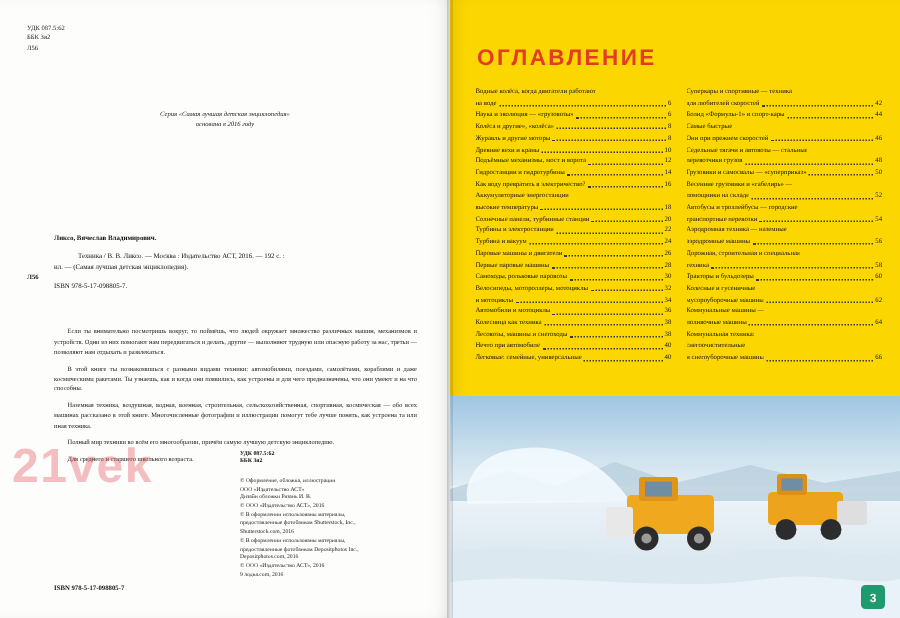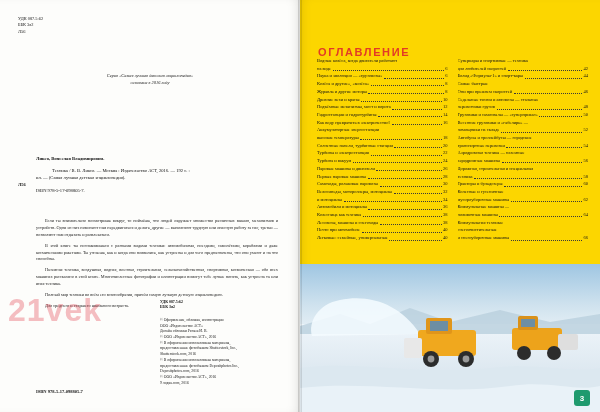--- a/index.html
+++ b/index.html
@@ -87,24 +87,24 @@
   
   .page-right{
     position:relative;
     width:300px;height:412px;
     background:#fcd600;
     box-shadow:inset 8px 0 14px -10px rgba(0,0,0,.2);
     box-sizing:border-box;
     overflow:hidden;
   }
   .toc-title{
-    position:absolute;left:18px;top:46px;
+    position:absolute;left:18px;top:30px;
     font-family:"Liberation Sans", sans-serif;
     font-weight:bold;
-    font-size:11px;
+    font-size:15px;
     letter-spacing:1.6px;
     color:#e23b26;
   }
   .toc-cols{
     position:absolute;left:17px;right:12px;top:58px;
     display:flex;gap:10px;
   }
   .toc-col{width:50%;}
   .toc-item{
     display:flex;align-items:flex-end;

